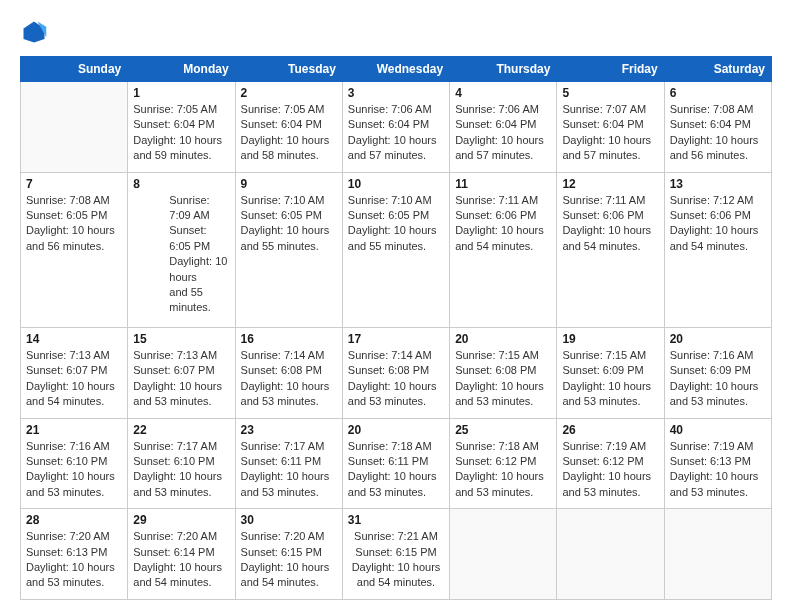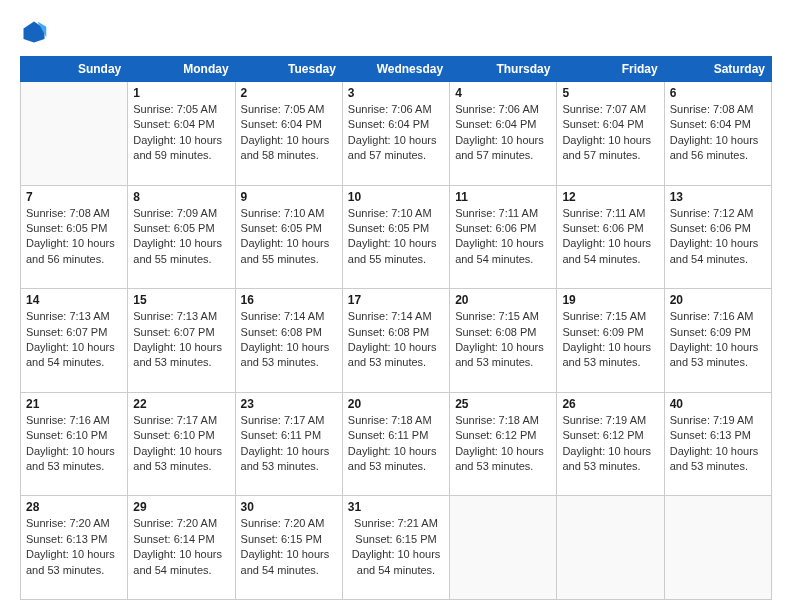--- a/index.html
+++ b/index.html
@@ -167,21 +167,21 @@
         <tr>
           <td>
             <div class="day-number">7</div>
             <div class="day-info" style="white-space: pre-line;">Sunrise: 7:08 AM
 Sunset: 6:05 PM
 Daylight: 10 hours
 and 56 minutes.</div>
           </td>
           <td>
             <div class="day-number">8</div>
-            <div class="day-info" style="white-space: pre-line;">Sunrise: 7:09 AM
+            <div class="day-info" style="white-space: pre-line; margin-left: 36px;">Sunrise: 7:09 AM
 Sunset: 6:05 PM
 Daylight: 10 hours
 and 55 minutes.</div>
           </td>
           <td>
             <div class="day-number">9</div>
             <div class="day-info" style="white-space: pre-line;">Sunrise: 7:10 AM
 Sunset: 6:05 PM
 Daylight: 10 hours
 and 55 minutes.</div>

